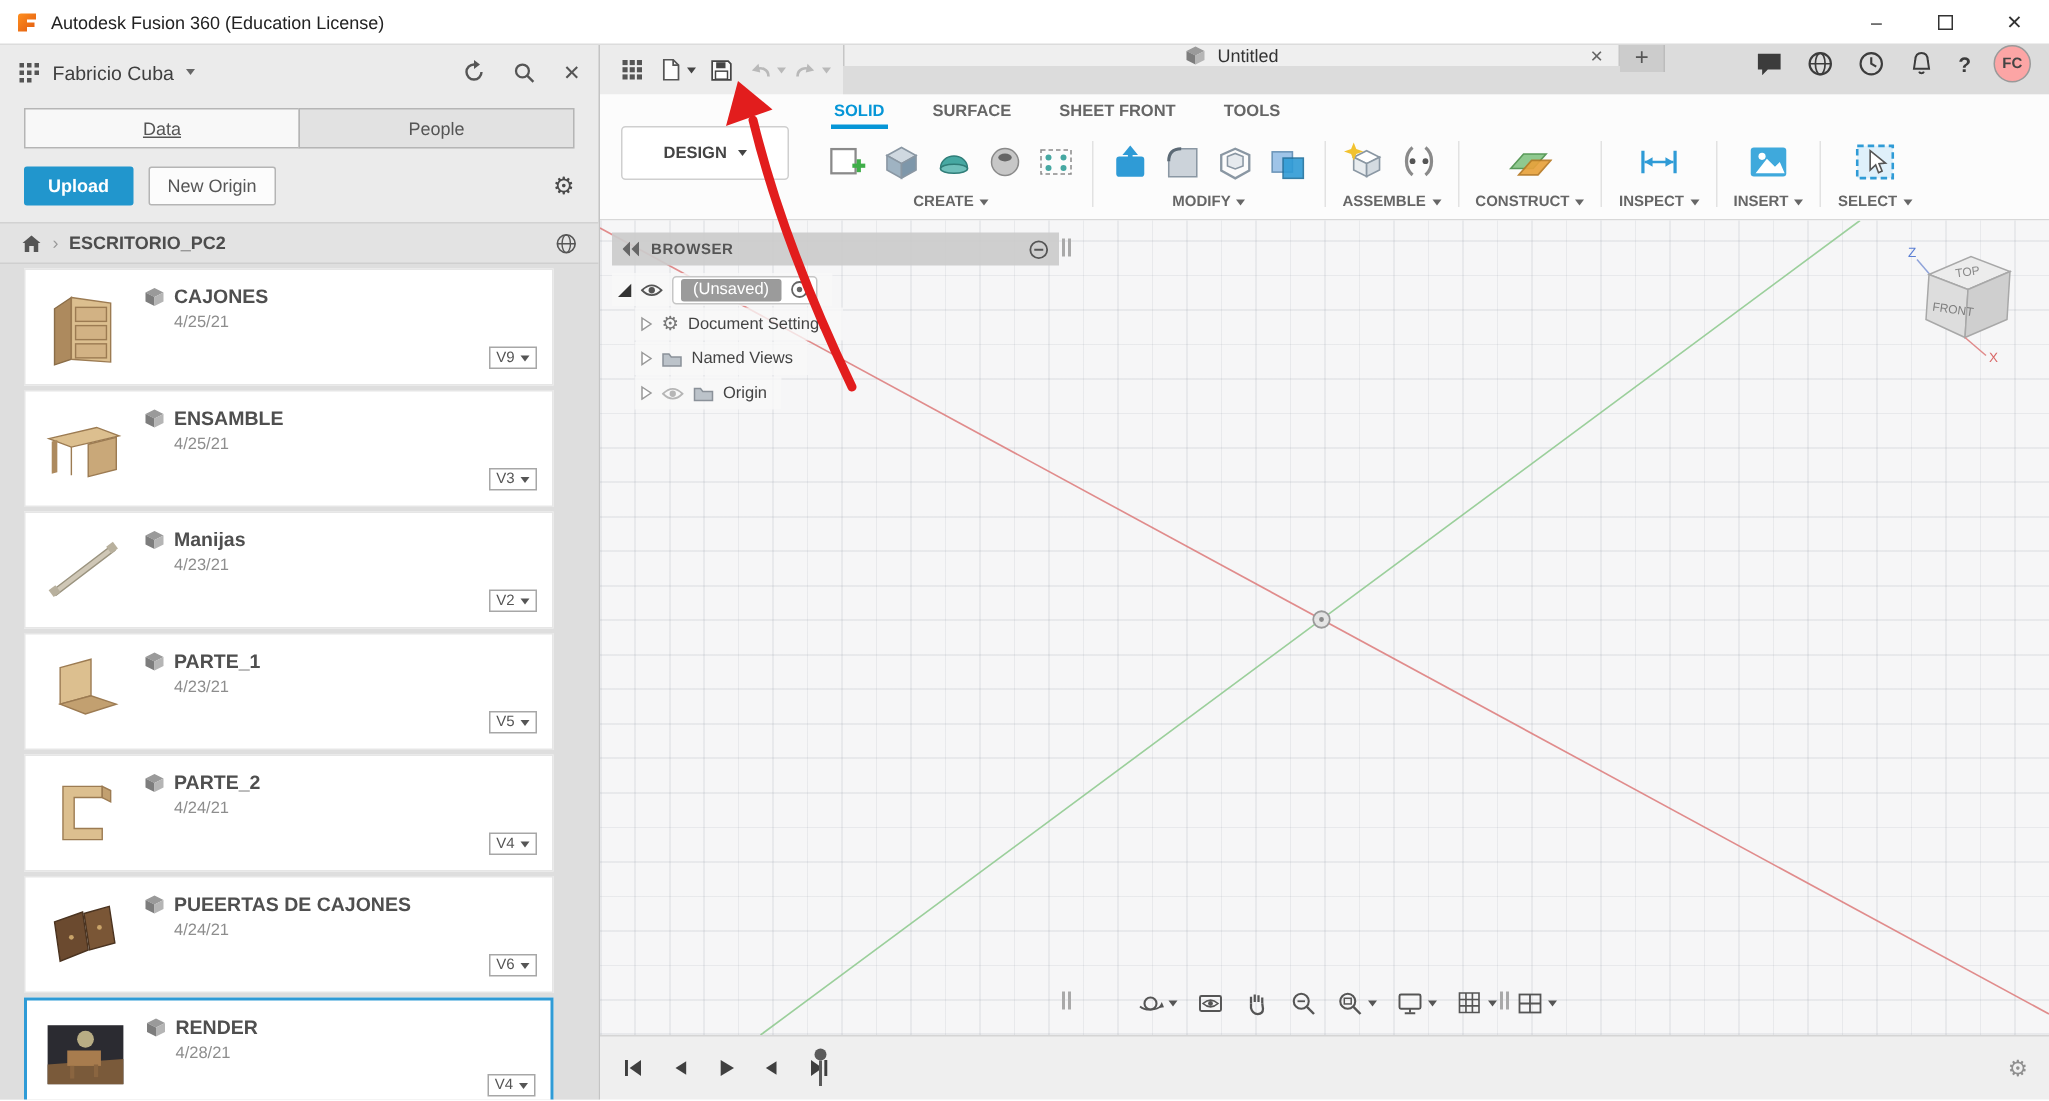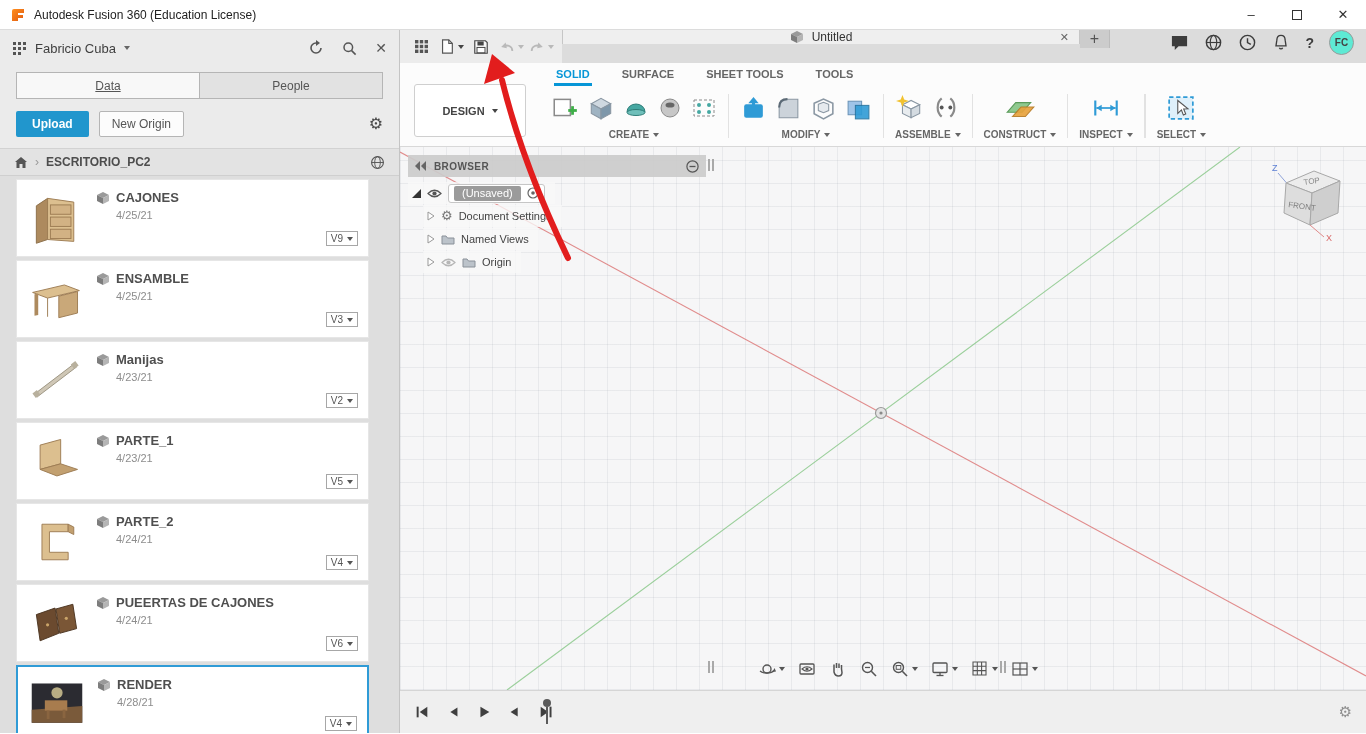--- a/index.html
+++ b/index.html
@@ -53,25 +53,25 @@
   .qat-row { height:33px; background:#ececec; display:flex; align-items:stretch; }
   .qat-icons { display:flex; align-items:center; gap:4px; padding:0 8px; }
   .qat-btn { height:27px; min-width:26px; display:flex; align-items:center; justify-content:center; gap:3px; color:#444; }
   .qat-btn.disabled { color:#b9b9b9; }
   .tabstrip { flex:1; background:#dcdcdc; display:flex; align-items:flex-start; }
   .doc-tab { width:518px; background:#efefef; border-right:1px solid #c6c6c6; border-left:1px solid #c6c6c6; display:flex; align-items:center; justify-content:center; gap:8px; font-size:12px; color:#333; position:relative; }
   .tab-close { position:absolute; right:10px; font-size:11px; color:#666; }
   .new-tab { width:30px; background:#cccccc; display:flex; align-items:center; justify-content:center; font-size:16px; color:#555; border-right:1px solid #bcbcbc; }
   .top-icons { margin-left:auto; display:flex; align-items:center; gap:15px; padding-right:12px; }
   .help-q { font-size:14px; font-weight:bold; color:#3c3c3c; }
-  .avatar { width:25px; height:25px; border-radius:50%; background:#5eead4; border:1px solid #9a9a9a; display:flex; align-items:center; justify-content:center; font-size:10px; font-weight:bold; color:#444; }
+  .avatar { width:25px; height:25px; border-radius:50%; background:#fca5a5; border:1px solid #9a9a9a; display:flex; align-items:center; justify-content:center; font-size:10px; font-weight:bold; color:#444; }
 
   
   .ribbon { height:84px; background:#fcfcfc; border-bottom:1px solid #d8d8d8; display:flex; }
-  .design-box { width:112px; height:53px; margin:21px 10px 0 14px; background:#fff; border:1px solid #cfcfcf; border-radius:3px; display:flex; align-items:center; justify-content:center; gap:7px; font-size:11px; font-weight:bold; color:#444; flex:none; }
+  .design-box { width:112px; height:36px; margin:21px 10px 0 14px; background:#fff; border:1px solid #cfcfcf; border-radius:3px; display:flex; align-items:center; justify-content:center; gap:7px; font-size:11px; font-weight:bold; color:#444; flex:none; }
   .ribbon-right { flex:1; display:flex; flex-direction:column; min-width:0; }
   .ribbon-tabs { height:23px; display:flex; gap:28px; padding-left:18px; align-items:flex-end; font-size:11px; font-weight:bold; color:#666; }
   .ribbon-tab { padding:0 2px 3px 2px; border-bottom:3px solid transparent; }
   .ribbon-tab.active { color:#0696d7; border-bottom-color:#0696d7; }
   .ribbon-tools { flex:1; display:flex; align-items:stretch; padding-left:4px; }
   .tool-group { display:flex; flex-direction:column; align-items:center; padding:3px 11px 2px 11px; }
   .tool-icons { flex:1; display:flex; align-items:center; gap:8px; }
   .grp-label { font-size:10px; font-weight:bold; color:#666; display:flex; align-items:center; gap:4px; padding:2px 0 4px 0; }
   .separator { width:1px; background:#e2e2e2; margin:8px 0; }
 
@@ -461,21 +461,21 @@
 
     <div class="ribbon">
       <div class="design-box">
         <span>DESIGN</span>
         <span class="cdn"></span>
       </div>
       <div class="ribbon-right">
         <div class="ribbon-tabs">
           <span class="ribbon-tab active">SOLID</span>
           <span class="ribbon-tab">SURFACE</span>
-          <span class="ribbon-tab">SHEET TOOLS</span>
+          <span class="ribbon-tab">SHEET FRONT</span>
           <span class="ribbon-tab">TOOLS</span>
         </div>
         <div class="ribbon-tools">
 
           <div class="tool-group">
             <div class="tool-icons">
               <svg width="28" height="28" viewBox="0 0 26 26">
                 <rect x="3" y="5" width="15" height="15" stroke="#8a8a8a" stroke-width="1.4" fill="#fff"></rect>
                 <rect x="16" y="14" width="8" height="2.6" fill="#3fae49"></rect>
                   <rect x="18.7" y="11.3" width="2.6" height="8" fill="#3fae49"></rect>
@@ -581,20 +581,33 @@
                   <polygon points="23,13 18,10 18,16" fill="#2f9bd6"></polygon>
               </svg>
             </div>
             <div class="grp-label">
                 <span>INSPECT</span>
                 <span class="cdn"></span>
               </div>
           </div>
           <div class="separator"></div>
 
+          <div class="tool-group">
+            <div class="tool-icons">
+              <svg width="28" height="26" viewBox="0 0 26 24">
+                <rect x="2" y="3" width="22" height="18" rx="2" fill="#3fa9dc"></rect>
+                <polygon points="5,19 12,10 17,15 20,12 23,19" fill="#fff"></polygon>
+                <circle cx="9" cy="8.5" r="2.2" fill="#fff"></circle>
+              </svg>
+            </div>
+            <div class="grp-label">
+                <span>INSERT</span>
+                <span class="cdn"></span>
+              </div>
+          </div>
           <div class="separator"></div>
 
           <div class="tool-group">
             <div class="tool-icons">
               <svg width="28" height="26" viewBox="0 0 26 24">
                 <rect x="2" y="2" width="22" height="20" fill="#dff0fa" stroke="#2f9bd6" stroke-width="1.6" stroke-dasharray="4 2.5"></rect>
                 <polygon points="10,5 10,17 13.4,13.8 15.2,18.6 17.4,17.6 15.5,13 19.5,12.7" fill="#fff" stroke="#555" stroke-width="1"></polygon>
               </svg>
             </div>
             <div class="grp-label">

